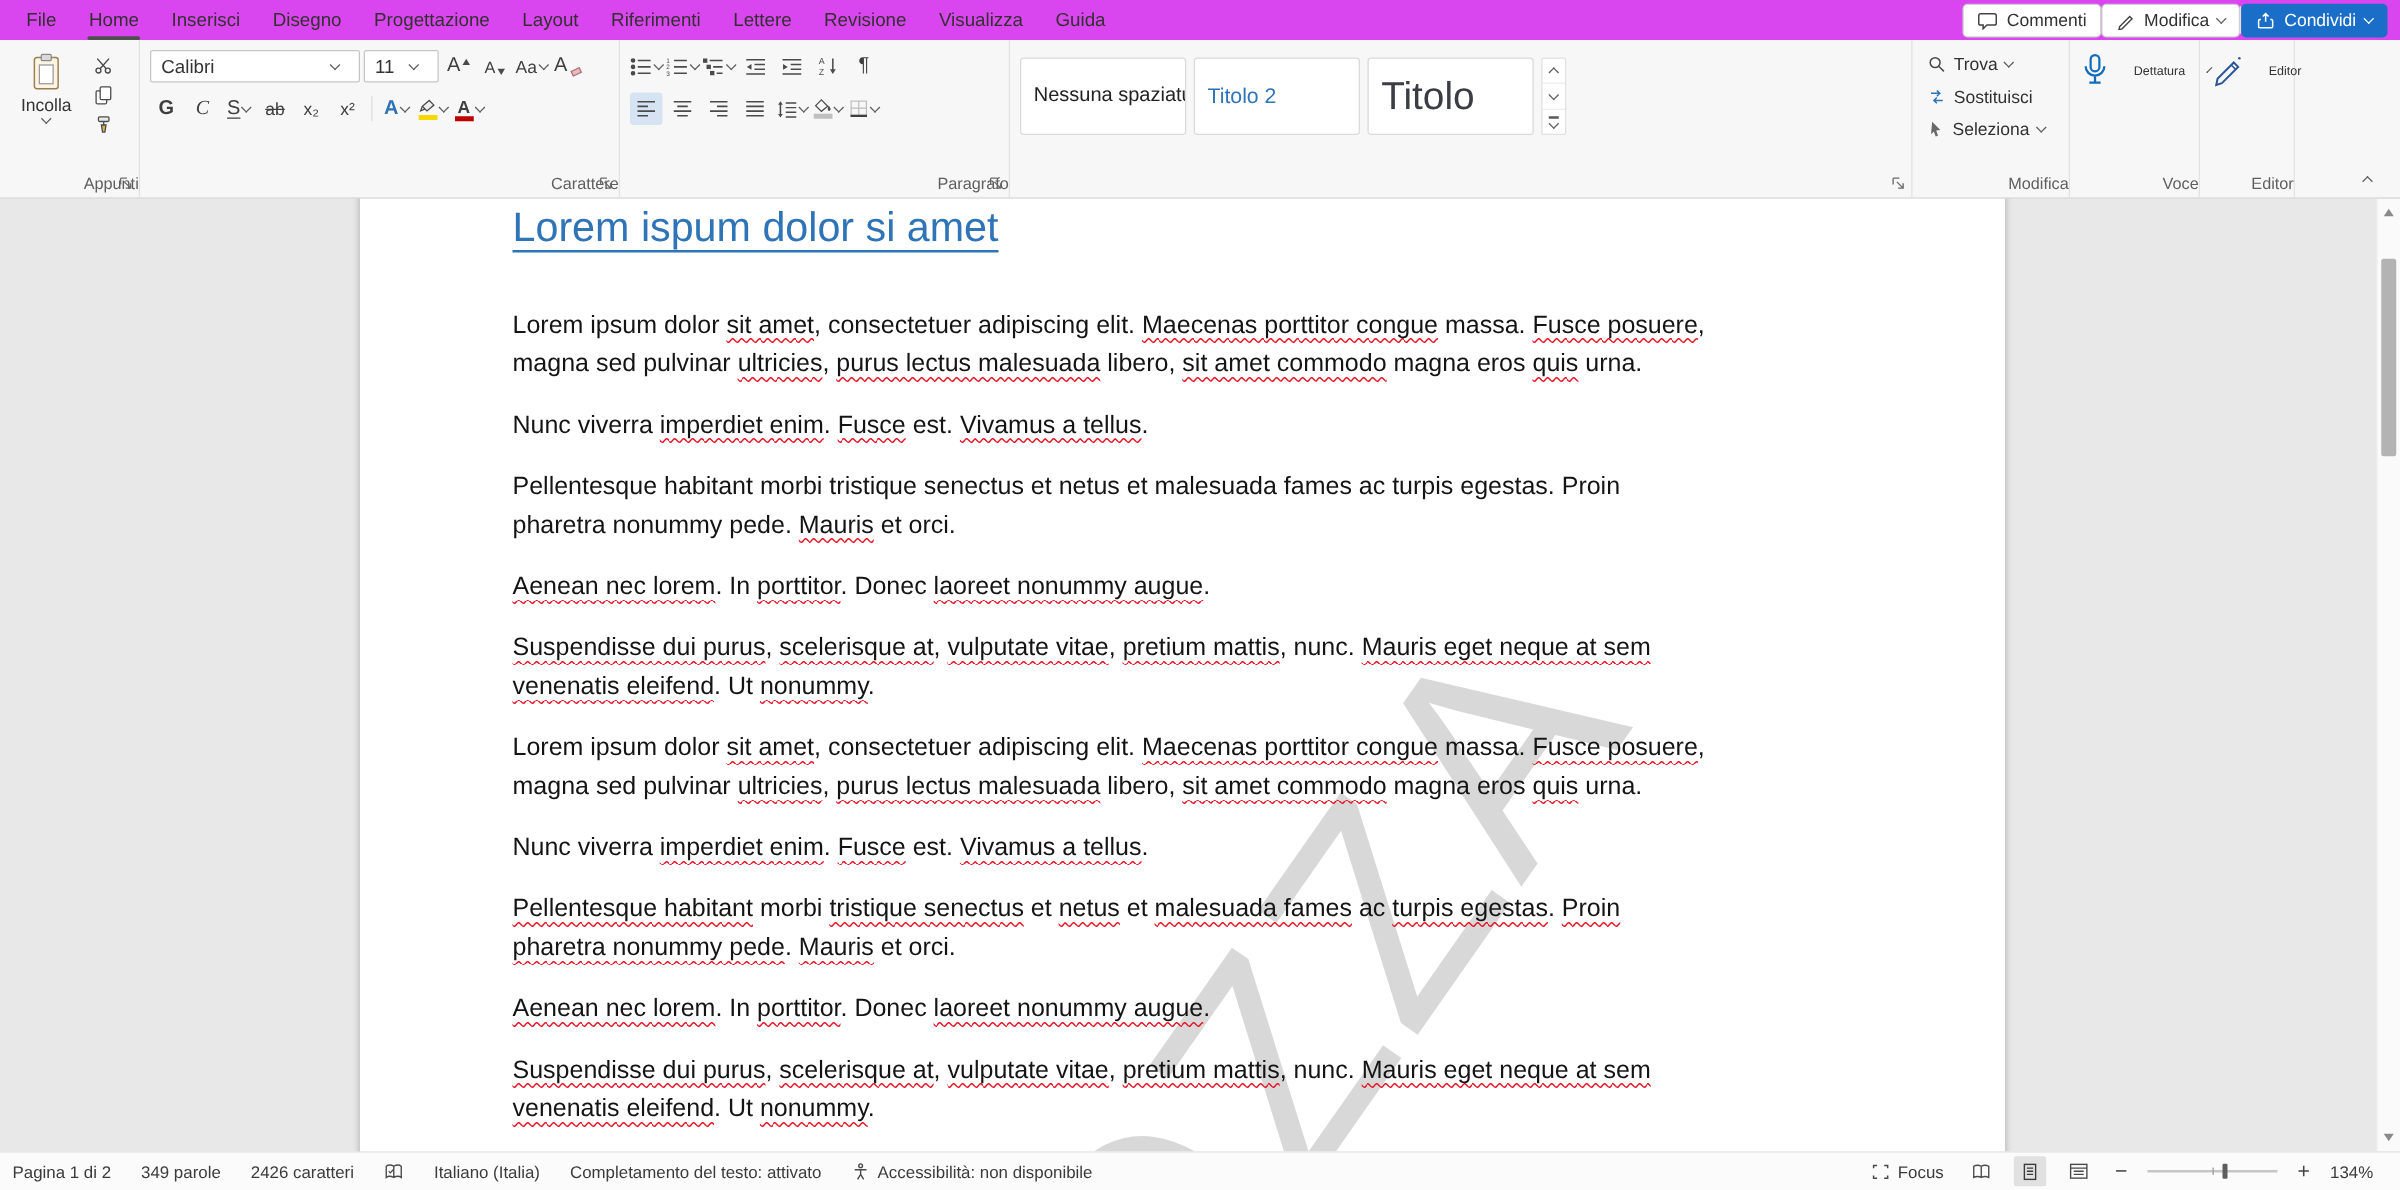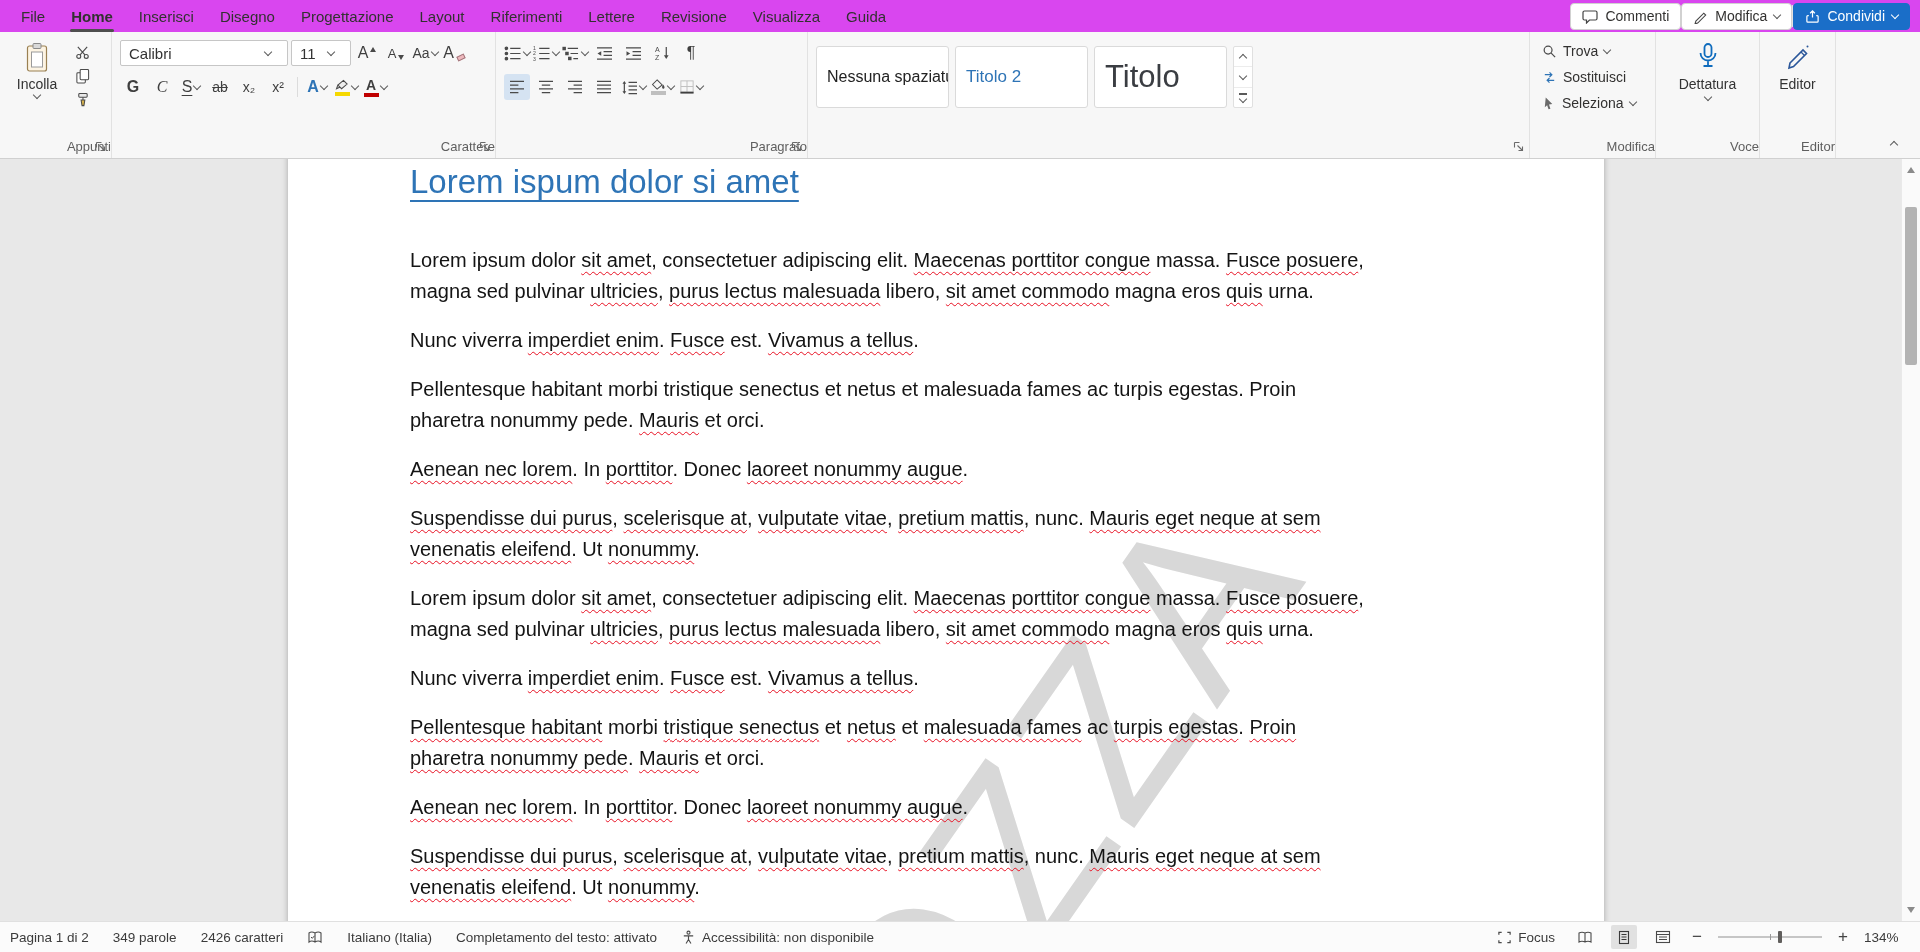--- a/index.html
+++ b/index.html
@@ -6,21 +6,21 @@
   html,body { width:1920px; height:952px; overflow:hidden; }
   body { font-family:"Liberation Sans","DejaVu Sans",sans-serif; background:#fff; color:#2b2b2b; }
   button { border:none; background:transparent; font:inherit; color:inherit; cursor:pointer; }
   .ic { display:inline-flex; align-items:center; justify-content:center; }
   svg { display:block; }
 
   
   .menubar { height:32px; display:flex; align-items:center; background:#d946ef; padding-left:8px; }
   .tabs { display:flex; height:32px; }
   .tab { position:relative; display:flex; align-items:center; padding:0 13px; font-size:15px; color:#323130; cursor:pointer; }
-  .tab.active { font-weight:700; }
+  .tab.active { font-weight:400; }
   .tab.active::after { content:""; position:absolute; left:12px; right:12px; bottom:0; height:3px; background:#4f4f4f; border-radius:2px; }
   .mb-right { margin-left:auto; display:flex; align-items:center; gap:0; padding-right:10px; }
   .pill { display:flex; align-items:center; gap:7px; height:27px; padding:0 11px; border:1px solid #d1d1d1; border-radius:4px; font-size:14px; color:#323130; background:#fff; }
   .pill.share { background:#1a6ec8; border-color:#1a6ec8; color:#fff; }
   .pill.share .chev { border-color:#fff; }
   .vdiv { width:1px; height:22px; background:#e1e1e1; }
 
   .chev { display:inline-block; width:6px; height:6px; border-right:1.4px solid #5c5c5c; border-bottom:1.4px solid #5c5c5c; transform:rotate(45deg); margin-top:-2px; }
   .chev.up { transform:rotate(-135deg); margin-top:3px; }
 
@@ -67,21 +67,21 @@
   .prev-title { font-size:31px; color:#3a3d42; }
   .gal-col { width:20px; height:62px; display:flex; flex-direction:column; border:1px solid #e0e0e0; border-radius:2px; background:#fff; }
   .gal-col button { flex:1; display:flex; align-items:center; justify-content:center; flex-direction:column; }
   .gal-col .bar { width:8px; height:2px; background:#5a5a5a; margin-bottom:2px; }
   .gal-col button + button { border-top:1px solid #ececec; }
 
   .g-edit { width:126px; padding-top:6px; }
   .edit-row { display:flex; align-items:center; gap:6px; height:26px; padding:0 4px; font-size:14px; color:#323130; border-radius:3px; white-space:nowrap; }
 
   .g-voice { width:104px; } .g-editor { width:76px; }
-  .big-btn { width:100%; display:flex; flex-direction:column; align-items:center; gap:4px; padding-top:2px; font-size:14px; color:#333; }
+  .big-btn { width:100%; display:flex; flex-direction:row; align-items:center; gap:19px; padding-top:2px; font-size:10px; color:#333; }
 
   .collapse { position:absolute; right:14px; bottom:6px; width:24px; height:18px; display:flex; align-items:center; justify-content:center; }
 
   
   .docarea { position:relative; height:762px; background:#e8e8e8; overflow:hidden; }
   .page { position:absolute; left:288px; top:-24px; width:1316px; height:1560px; background:#fff; box-shadow:0 1px 6px rgba(0,0,0,.28); padding:28px 118px 0 122px; overflow:hidden; }
   .watermark { position:absolute; left:400px; top:380px; width:640px; height:700px; display:flex; align-items:center; justify-content:center; transform:rotate(-55deg); font-size:235px; letter-spacing:8px; color:#d8d8d8; z-index:0; white-space:nowrap; }
   .doc-title { position:relative; z-index:1; font-size:33px; font-weight:400; color:#2e74b6; text-decoration:underline; text-decoration-thickness:1.5px; text-underline-offset:7px; margin:0 0 44px; }
   .para { position:relative; z-index:1; font-size:20px; line-height:31px; color:#141414; margin:0 0 18px; }
   .misspell { text-decoration-line:underline; text-decoration-style:wavy; text-decoration-color:#e81123; text-decoration-thickness:1.2px; text-underline-offset:3.5px; }

